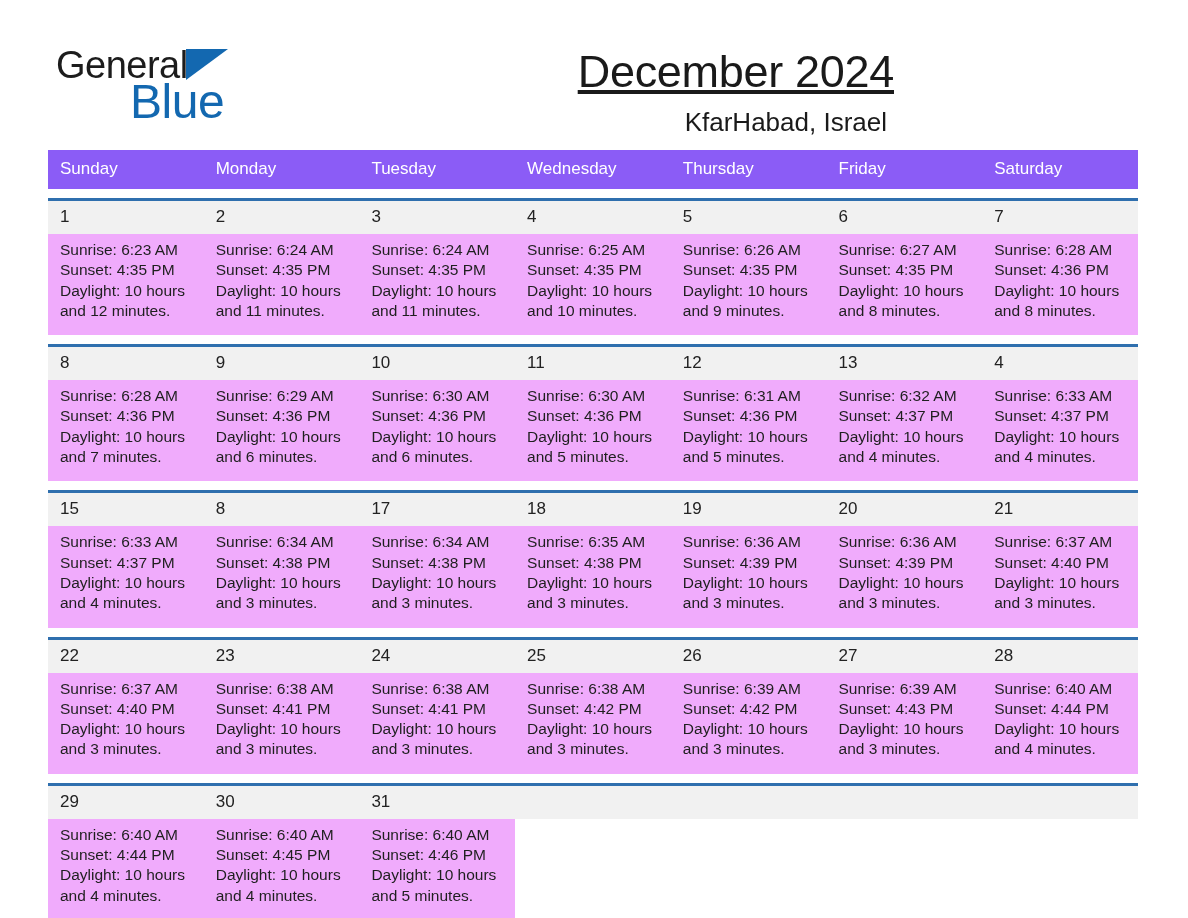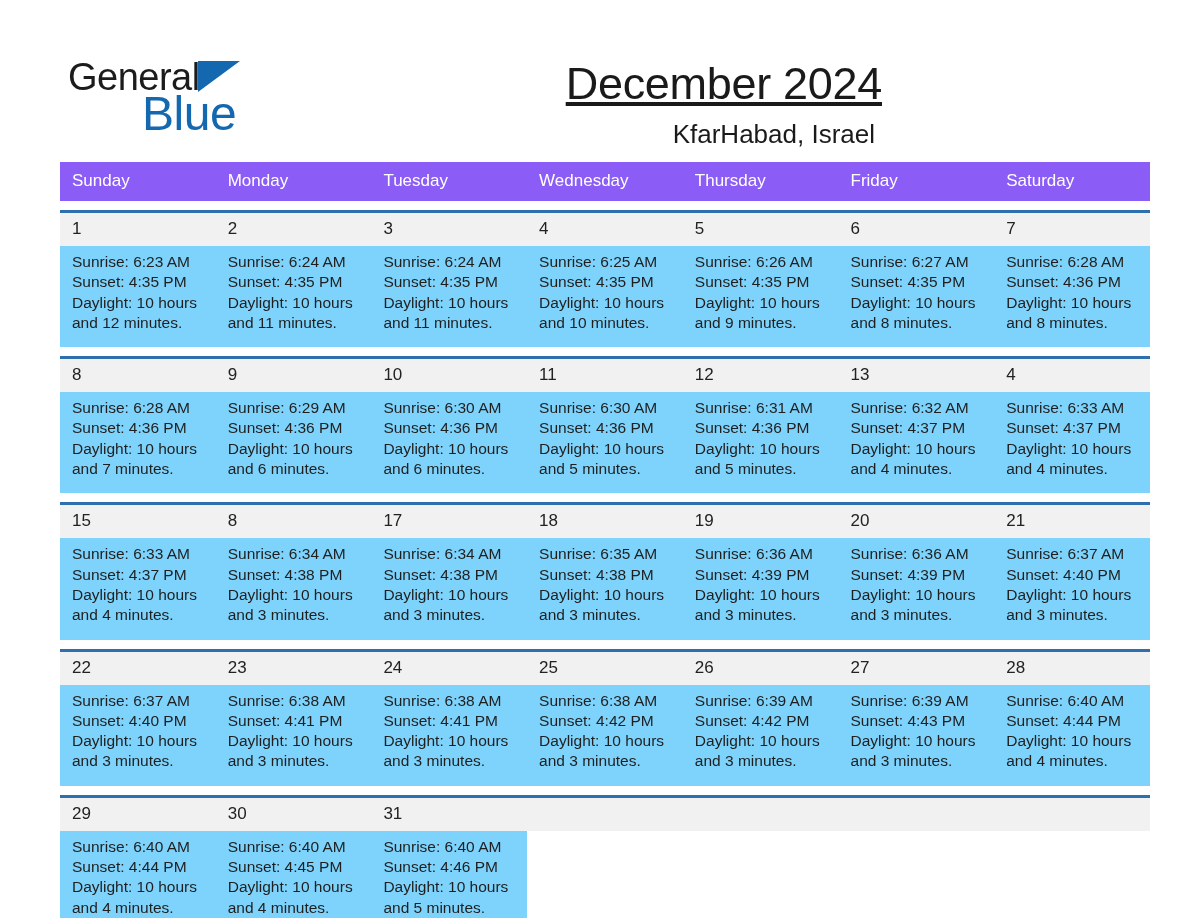--- a/index.html
+++ b/index.html
@@ -14,21 +14,21 @@
     font-family: "Liberation Sans", sans-serif;
     color: #1a1a1a;
     position: relative;
     overflow: hidden;
   }
 
   .page {
     width: 946px;
     height: 918px;
     box-sizing: border-box;
-    padding: 12px;
+    padding: 0;
   }
 
   
   .header {
     display: flex;
     align-items: flex-start;
     justify-content: space-between;
     padding: 46px 52px 0 56px;
     box-sizing: border-box;
     height: 150px;
@@ -116,21 +116,21 @@
   td.daynum {
     background: #f1f1f1;
     font-size: 17px;
     color: #222222;
     padding: 6px 0 7px 12px;
     box-sizing: border-box;
     vertical-align: top;
     height: 29px;
   }
   td.dayinfo {
-    background: #7dd3fc;
+    background: #f0abfc;
     font-size: 15.5px;
     line-height: 20.3px;
     color: #1f1f1f;
     padding: 6px 10px 14px 12px;
     box-sizing: border-box;
     vertical-align: top;
     height: 96px;
   }
   td.empty-num { background: #f1f1f1; }
   td.empty-info { background: #ffffff; }

